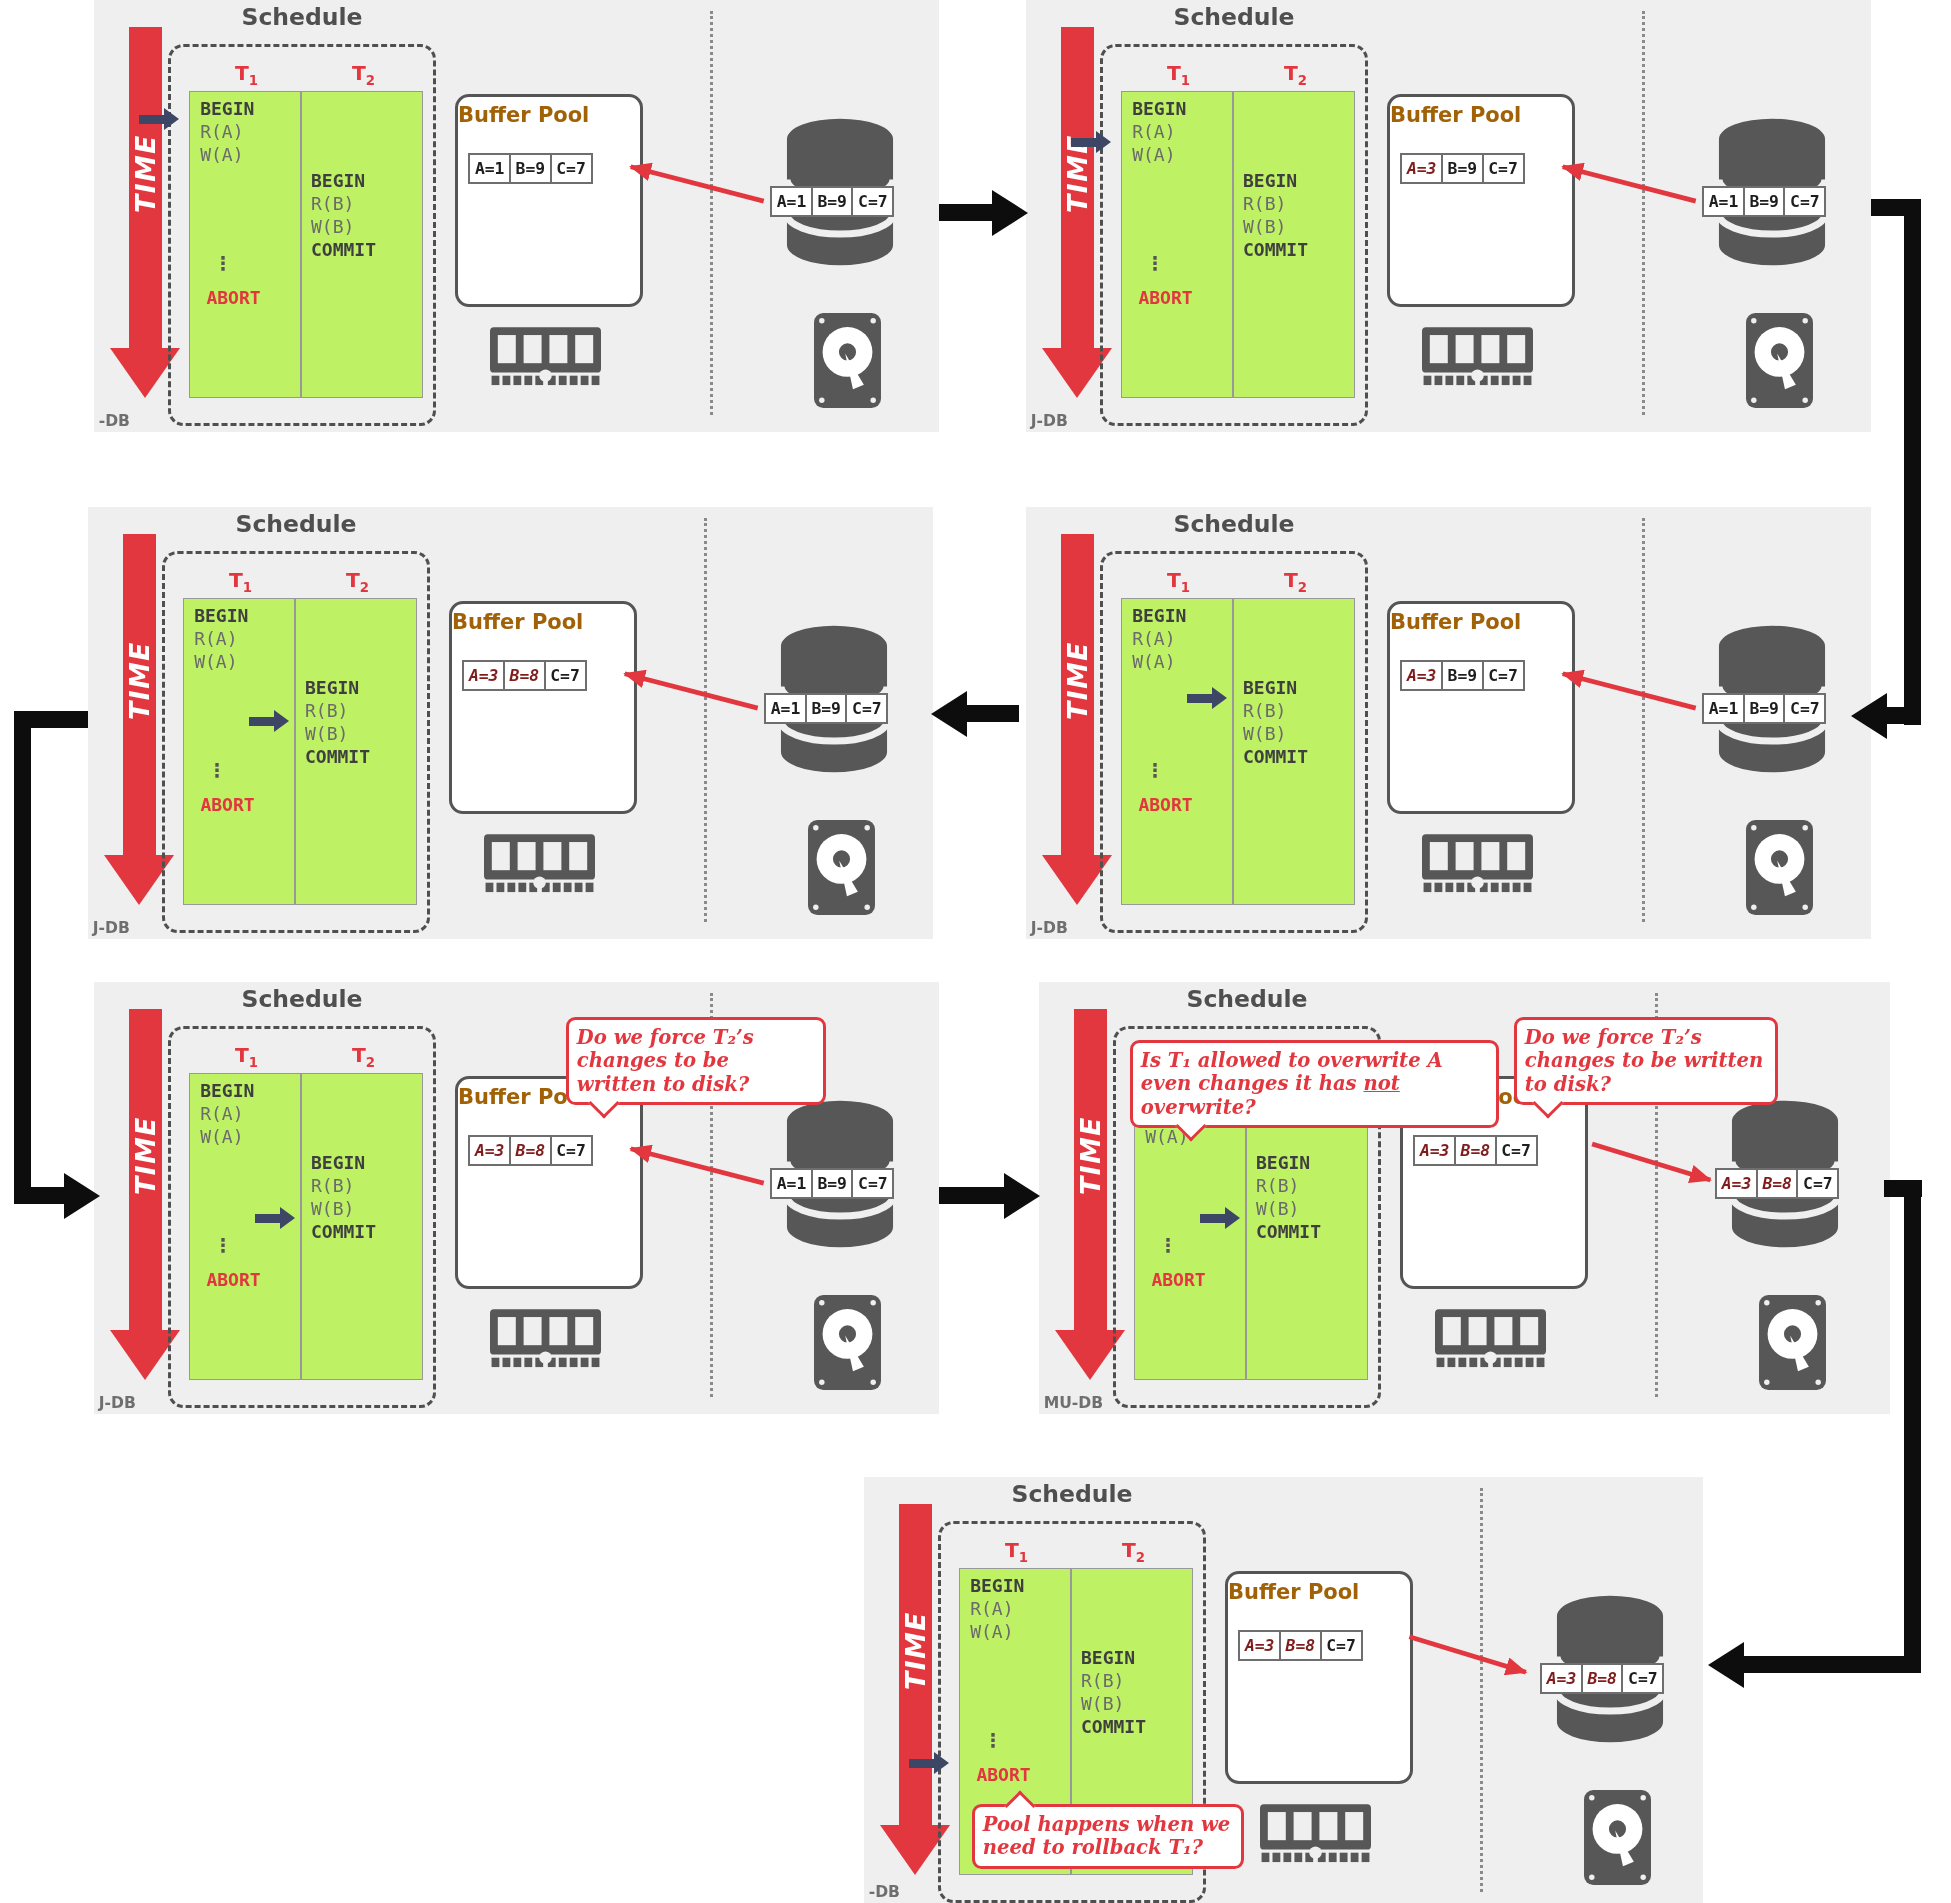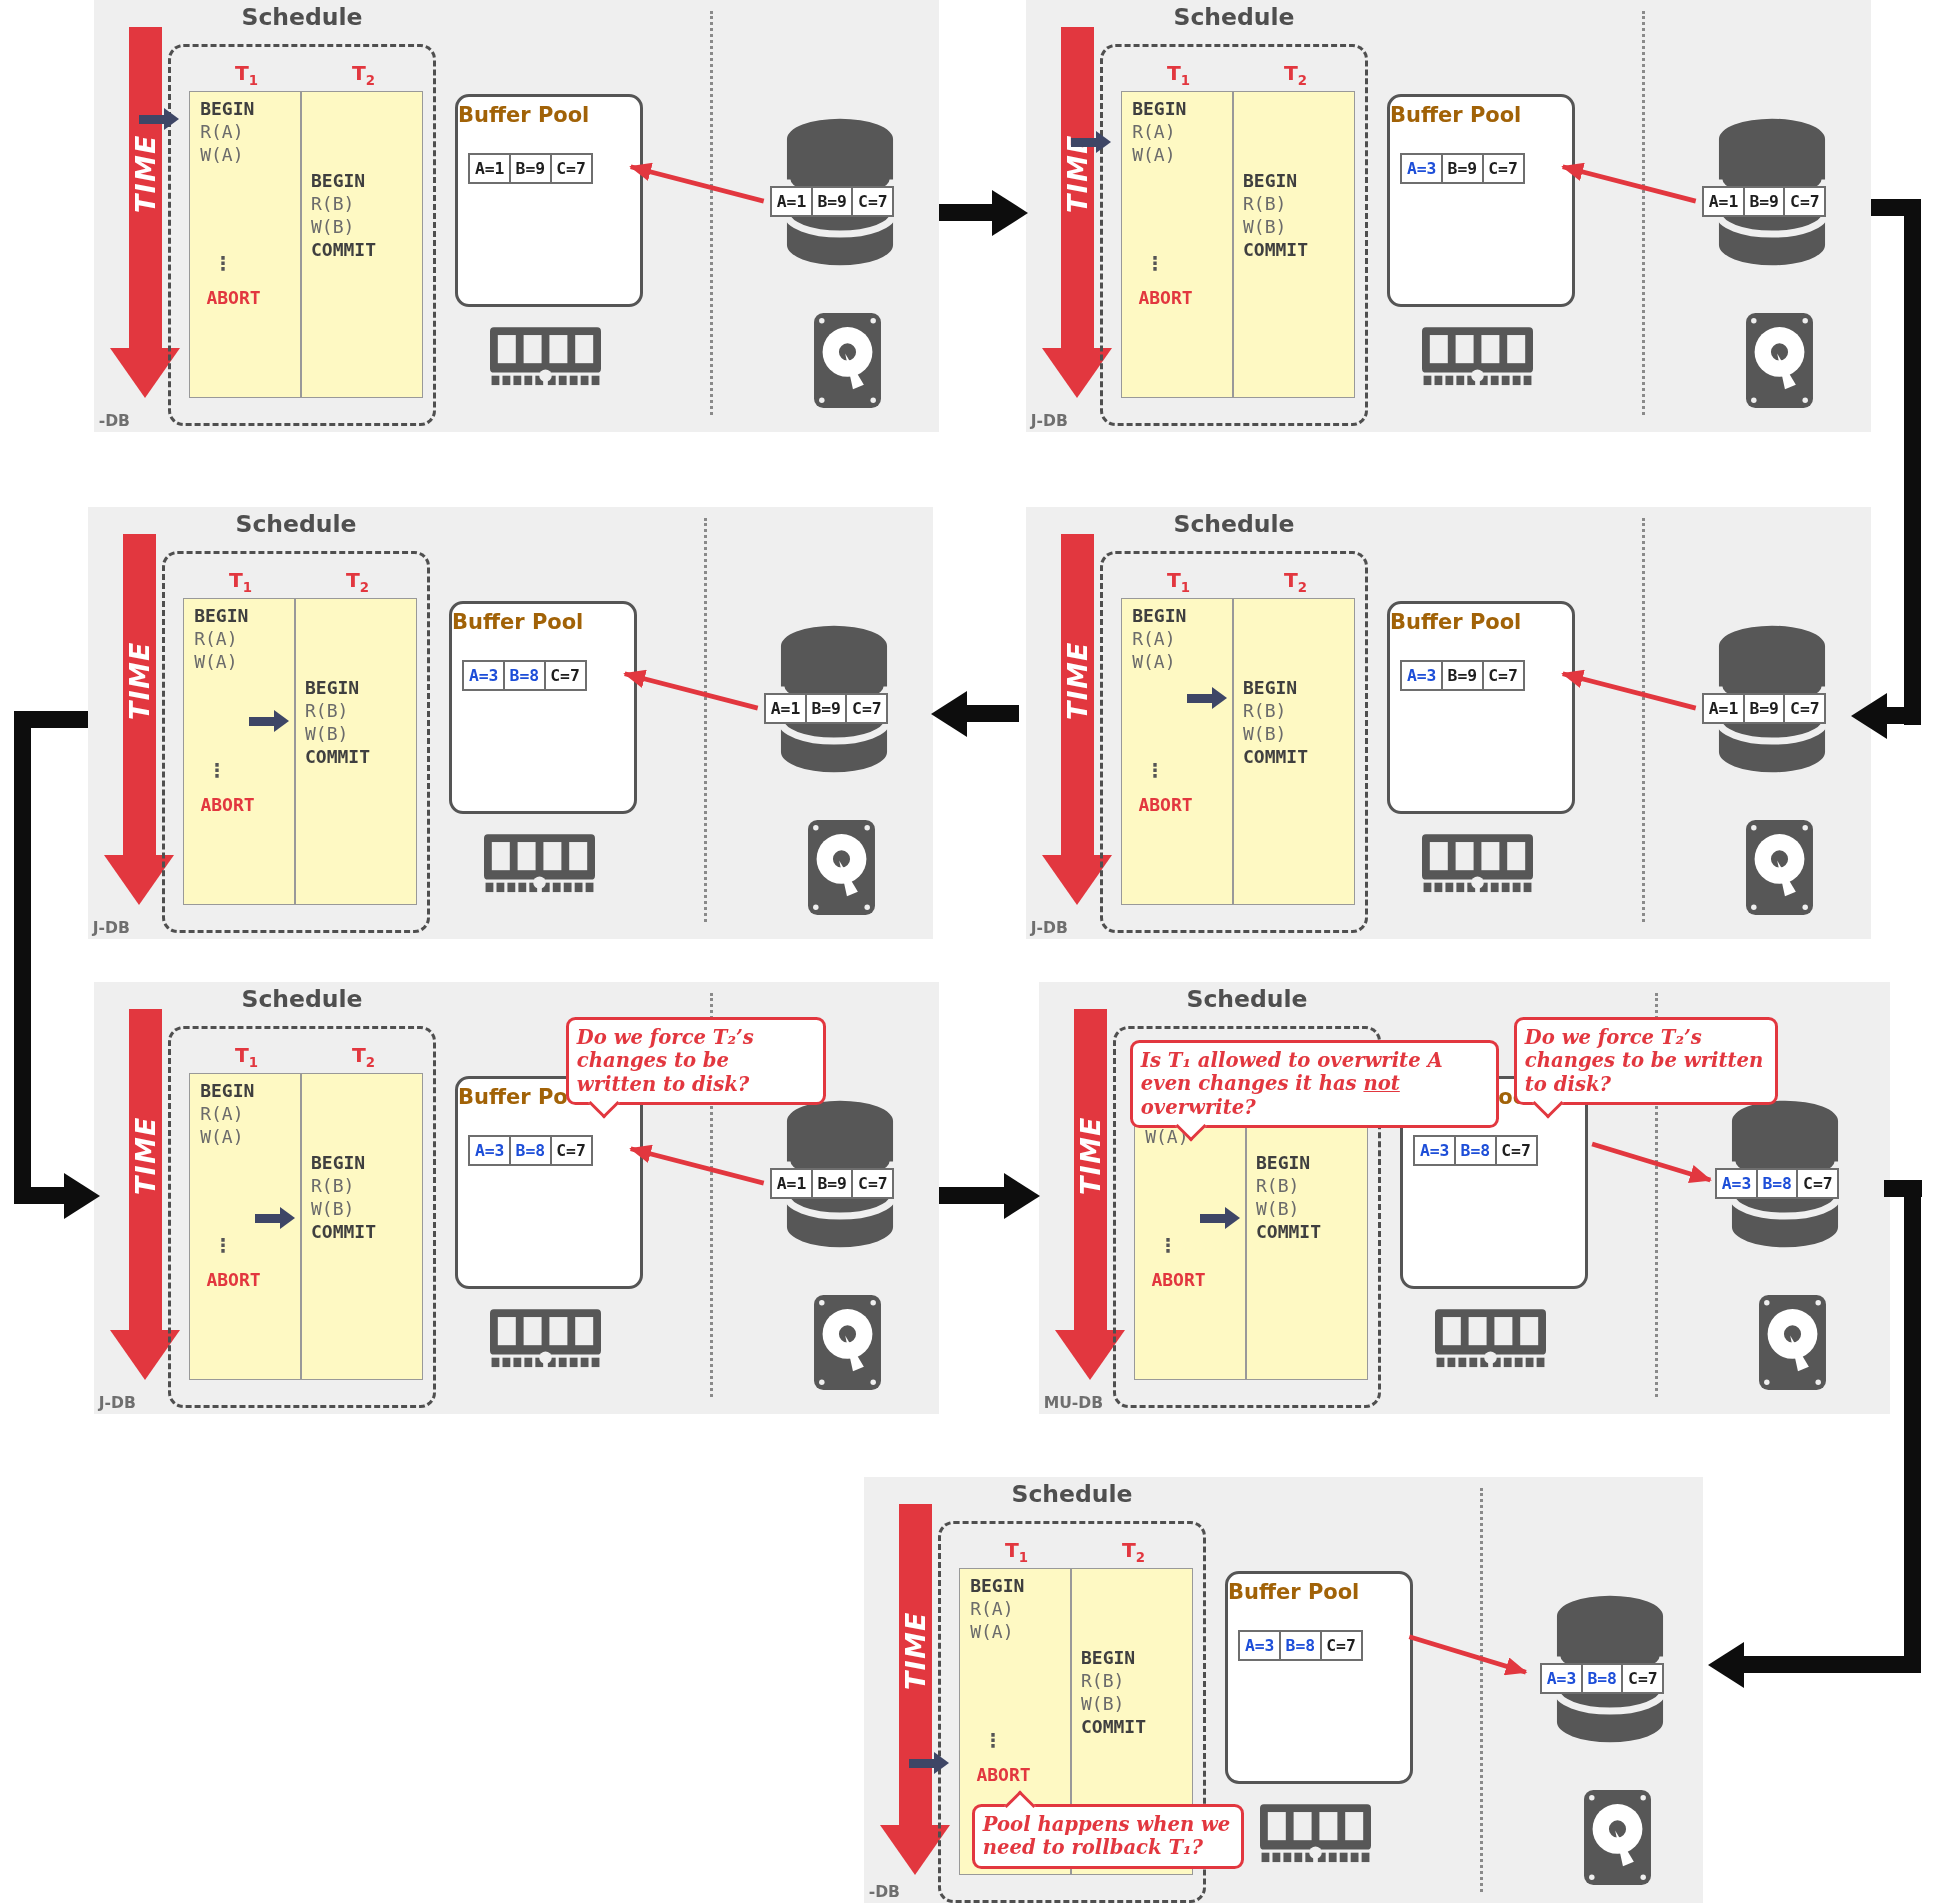--- a/index.html
+++ b/index.html
@@ -19,21 +19,21 @@
 
   
   .schedule-title{position:absolute;left:74px;top:3.1px;width:268px;text-align:center;
       font:700 23.5px "DejaVu Sans",sans-serif;color:#4f4f4f;}
   .schedule-box{position:absolute;left:74px;top:44px;width:268px;height:382px;
       border:3.1px dashed #4f4f4f;border-radius:15.6px;box-sizing:border-box;}
   .t-label{position:absolute;top:14px;color:#e2373f;font:700 20.3px "DejaVu Sans",sans-serif;}
   .t-label sub{font-size:13.3px;}
   .t-label.t1{left:64px;}
   .t-label.t2{left:181px;}
-  .txn-table{position:absolute;left:18px;top:44px;width:234px;height:307px;background:#fef9c3;
+  .txn-table{position:absolute;left:18px;top:44px;width:234px;height:307px;background:#bef264;
       border:1.6px solid #999;box-sizing:border-box;}
   .txn-divider{position:absolute;left:110px;top:0;width:1.6px;height:100%;background:#999;}
   .ops{position:absolute;}
   .t1-ops{left:10.2px;top:4.7px;}
   .t2-ops{left:121px;top:77px;}
   .op{font:400 18px "DejaVu Sans Mono",monospace;color:#6b6b6b;height:23px;line-height:23px;white-space:pre;}
   .op.kw{color:#3f3f3f;font-weight:700;}
   .ellipsis{position:absolute;left:23.5px;top:160px;font:700 19px "DejaVu Sans",sans-serif;color:#555;}
   .abort{position:absolute;left:16.4px;top:195px;font:700 18px "DejaVu Sans Mono",monospace;color:#e2373f;}
 
@@ -46,21 +46,21 @@
   
   .buffer-pool{position:absolute;left:361px;top:94px;width:188px;height:213px;background:#fff;
       border:3.1px solid #555;border-radius:14px;box-sizing:border-box;z-index:2;}
   .bp-title{margin-top:6.3px;text-align:left;font:700 21px "DejaVu Sans",sans-serif;color:#a16207;}
   .cells{position:absolute;display:flex;}
   .bp-cells{left:10.2px;top:56px;}
   .disk-cells{left:676px;top:186px;z-index:2;}
   .cell{border:2.3px solid #6e6e6e;background:#fff;color:#1e1e1e;
       font:700 16.4px "DejaVu Sans Mono",monospace;padding:3.9px 4.7px;margin-left:-2.3px;white-space:nowrap;}
   .cell:first-child{margin-left:0;}
-  .cell.red{color:#1d4ed8;}
+  .cell.red{color:#7f1d1d;font-style:italic;}
 
   .dotted-divider{position:absolute;left:616px;top:11px;height:404px;border-left:3.1px dotted #8a8a8a;}
   .db-icon{position:absolute;left:685px;top:114px;z-index:1;}
   .ram-icon{position:absolute;left:396px;top:327px;}
   .hdd-icon{position:absolute;left:720px;top:313px;}
   .data-arrow{position:absolute;left:0;top:0;width:100%;height:100%;pointer-events:none;z-index:3;}
   .panel.flow-read .arrow-flush{display:none;}
   .panel.flow-flush .arrow-read{display:none;}
   .watermark{position:absolute;left:4.7px;bottom:1.6px;font:700 15.6px "DejaVu Sans",sans-serif;color:#6f6f6f;}
 

